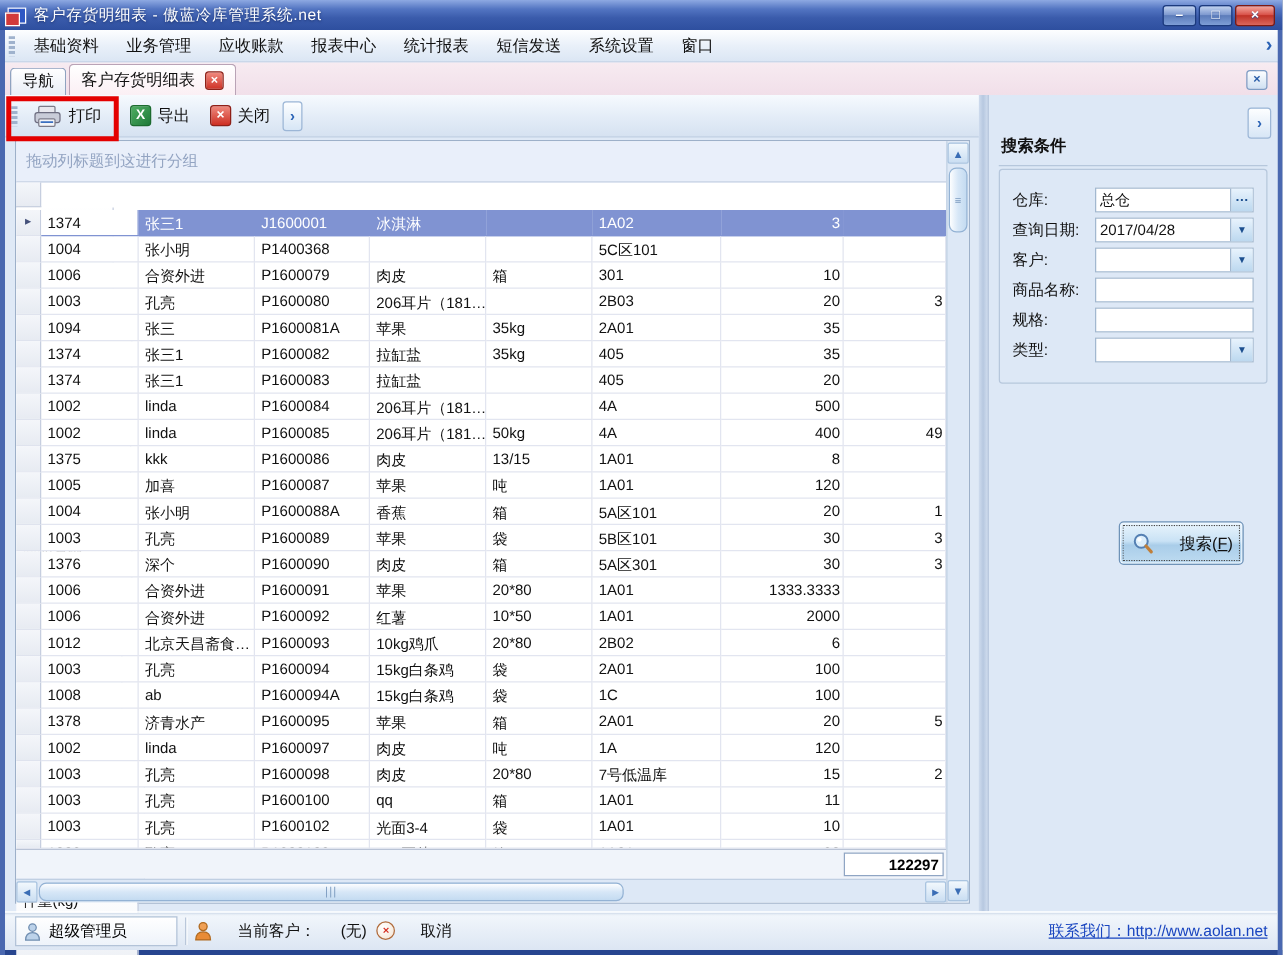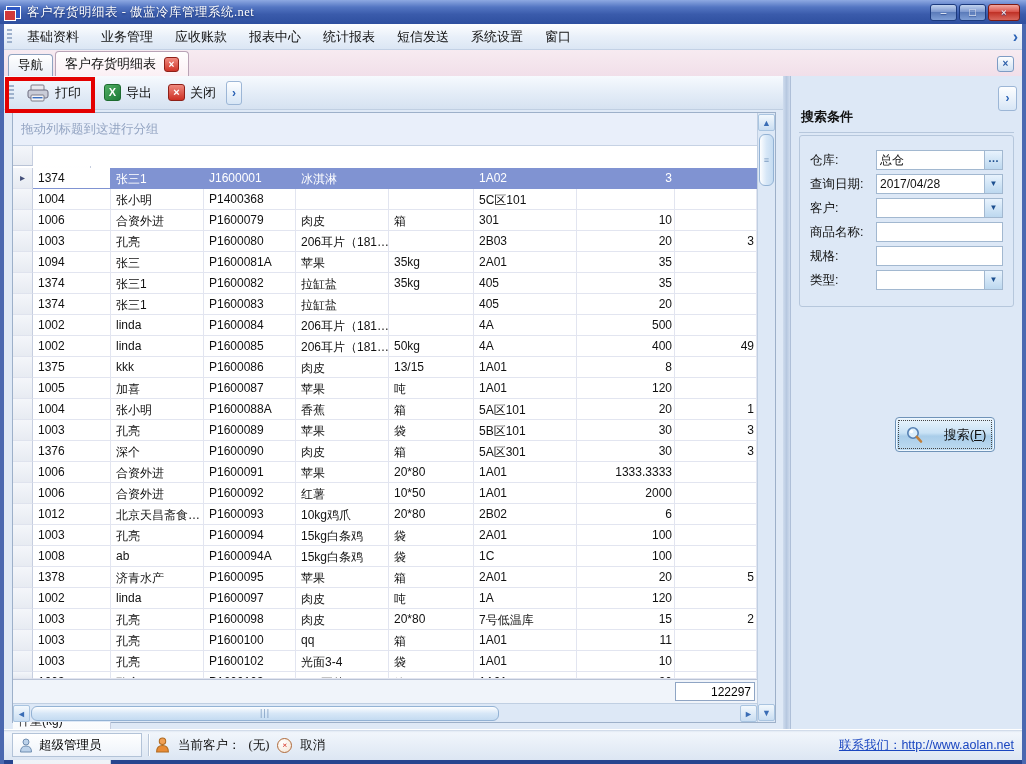--- a/index.html
+++ b/index.html
@@ -5,21 +5,21 @@
   * { margin:0; padding:0; box-sizing:border-box; }
   html,body { background:#9aa7bd; font-family:"Liberation Sans","DejaVu Sans",sans-serif; }
   .window {
     position:relative; width:1026px; height:764px; overflow:hidden;
     background:#dfe9f6;
     box-shadow:inset 4px 0 0 #4a68b0, inset -4px 0 0 #4a68b0, inset 0 -4px 0 #27458f;
   }
   
   .titlebar { position:absolute; left:0; top:0; width:1026px; height:24px;
     background:linear-gradient(180deg,#8ea9e2 0%,#5375c2 30%,#3a5bab 60%,#2e4f9f 100%);
-    display:flex; align-items:center; padding:0 6px;font-family:Liberation Serif, serif; }
+    display:flex; align-items:center; padding:0 6px; }
   .titlebar .appicon { width:15px; height:13px; margin-right:6px; position:relative; background:#2e57c4; border:1px solid #fff; }
   .titlebar .appicon::before { content:""; position:absolute; left:-3px; top:3px; width:10px; height:9px; background:#d23a3a; border:1px solid #fff; }
   .title-text { color:#fff; font-size:12.5px; text-shadow:0 1px 2px #1c316b; letter-spacing:.5px; }
   .winbtns { margin-left:auto; display:flex; gap:2px; }
   .winbtn { width:27px; height:17px; border-radius:3px; border:1px solid #1c3a7d;
     background:linear-gradient(180deg,#c2d3ef,#7f9ad0 45%,#5c7cba 50%,#7e9ed6);
     color:#fff; font-size:11px; line-height:15px; text-align:center; font-weight:bold; text-shadow:0 1px 1px #2b4a8f; }
   .winbtn.close { width:32px; background:linear-gradient(180deg,#f3a9a0,#d9534a 45%,#c03227 50%,#d9675c); border-color:#7d1a12; }
   
   .menubar { position:absolute; left:4px; top:24px; width:1018px; height:26px;
@@ -84,21 +84,21 @@
   .grow { height:21px; display:flex; background:#fff; }
   .grow .cell { border-right:1px solid #e2e5f0; border-bottom:1px solid #e2e5f0;
     font-size:12px; color:#111; padding:3px 2px 0 5px; overflow:hidden; white-space:nowrap; }
   .grow .cell.num { text-align:right; padding-right:2px; }
   .grow.sel .cell { background:#8093d2; color:#fff; border-color:#8093d2; }
   .grow.sel .cell.focuscell { background:#fff; color:#111; border-right:1px solid #8093d2; }
   .grow.partial { height:7px; overflow:hidden; }
   .gsummary { height:24px; border-top:1px solid #b9c3d6; background:#f0f4fa;
     display:flex; align-items:center; justify-content:flex-end; padding:2px 2px 2px 0; }
   .sumbox { width:80px; height:19px; border:1px solid #8fa5c4; background:#fff;
-    font-size:12px; text-align:right; padding:2px 3px 0 0; }
+    font-size:12px; text-align:right; padding:2px 3px 0 0;font-weight:bold; }
   .hscroll { height:19px; margin-top:auto; background:#dde8f6; border-top:1px solid #c0cfe2;
     display:flex; align-items:center; }
   .harrow { width:17px; height:17px; color:#3a6db5; font-size:9px; text-align:center; line-height:17px;
     background:linear-gradient(180deg,#f2f8fd,#cadef2); border:1px solid #a9c4e0; border-radius:2px; }
   .hthumb { width:468px; height:15px; margin:0 1px; border-radius:6px; border:1px solid #93b2d4;
     background:linear-gradient(180deg,#fdfeff,#d7e7f7 50%,#c4dbf1); display:flex; align-items:center; justify-content:center;
     color:#7d9cc0; font-size:9px; letter-spacing:1px; }
   .htrack-rest { flex:1; }
   .vscroll { width:19px; border-left:1px solid #c0cfe2; background:#dde8f6;
     display:flex; flex-direction:column; align-items:center; }
@@ -133,21 +133,21 @@
     display:flex; align-items:center; justify-content:center; gap:20px;
     font-size:13px; color:#111; box-shadow:inset 0 0 0 1px #eef7ff; outline:1px dotted #444; outline-offset:-4px; }
   .search-btn .key { text-decoration:underline; }
   
   .statusbar { position:absolute; left:4px; top:729px; width:1018px; height:31px;
     border-top:1px solid #fff; background:linear-gradient(180deg,#f3f7fc,#dce6f3);
     display:flex; align-items:center; padding:0 8px; box-shadow:inset 0 2px 2px -1px #c6d3e4; }
   .user-box { display:flex; align-items:center; gap:6px; width:130px; height:24px;
     border:1px solid #b3c3d8; background:linear-gradient(180deg,#ffffff,#eef3fa); padding:0 6px; font-size:12.5px; }
   .sb-sep { width:1px; height:22px; background:#b9c7da; margin:0 6px; box-shadow:1px 0 0 #fff; }
-  .sb-item { display:flex; align-items:center; gap:8px; font-size:12.5px; color:#111; margin-right:8px;font-family:Liberation Serif, serif; }
+  .sb-item { display:flex; gap:20px; font-size:12.5px; color:#111; margin-right:8px; }
   .cancel-icon { width:15px; height:15px; border-radius:50%; border:1px solid #b06a3a;
     background:radial-gradient(circle at 35% 30%,#ffffff,#f3e3d2); color:#d42a1d; font-size:9px;
     font-weight:bold; text-align:center; line-height:13px; }
   .contact { margin-left:auto; font-size:12.5px; color:#1a46c0; text-decoration:underline; }
 </style>
 </head>
 <body>
 
 <div class="window">
 

